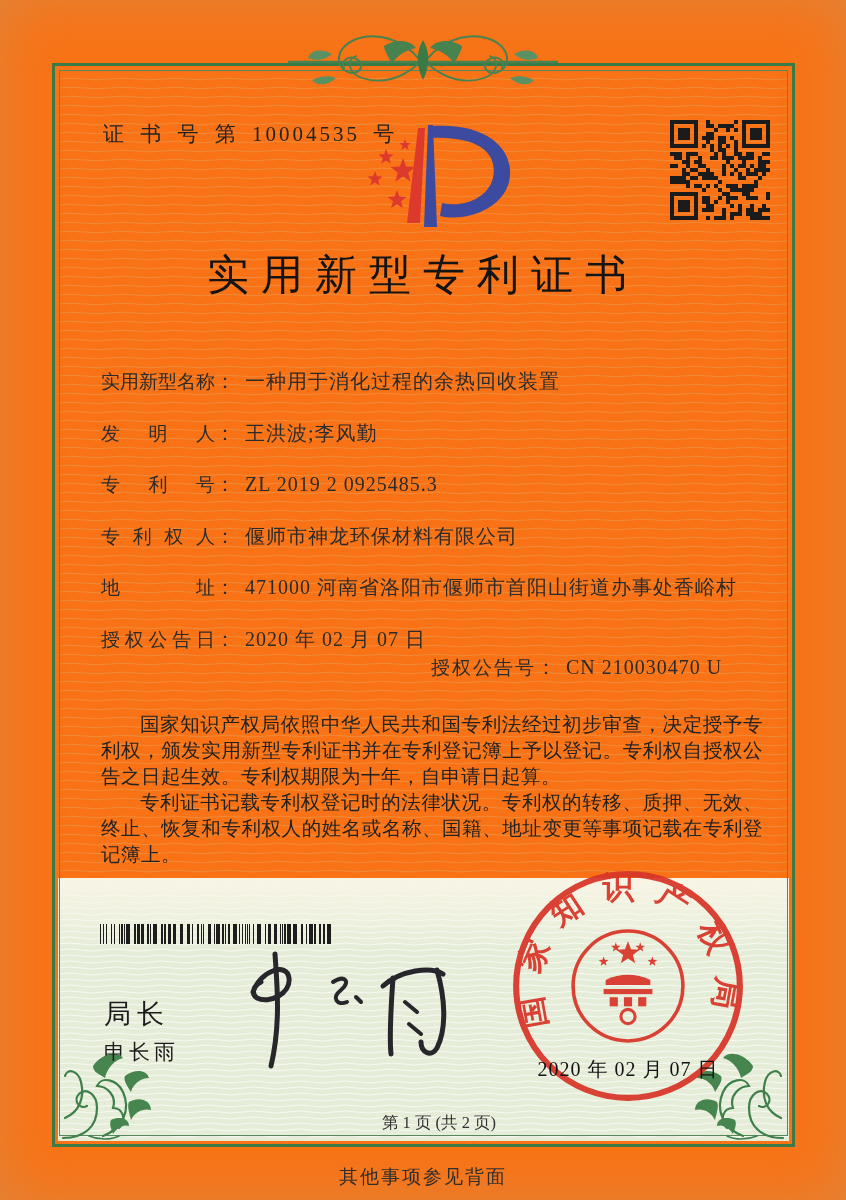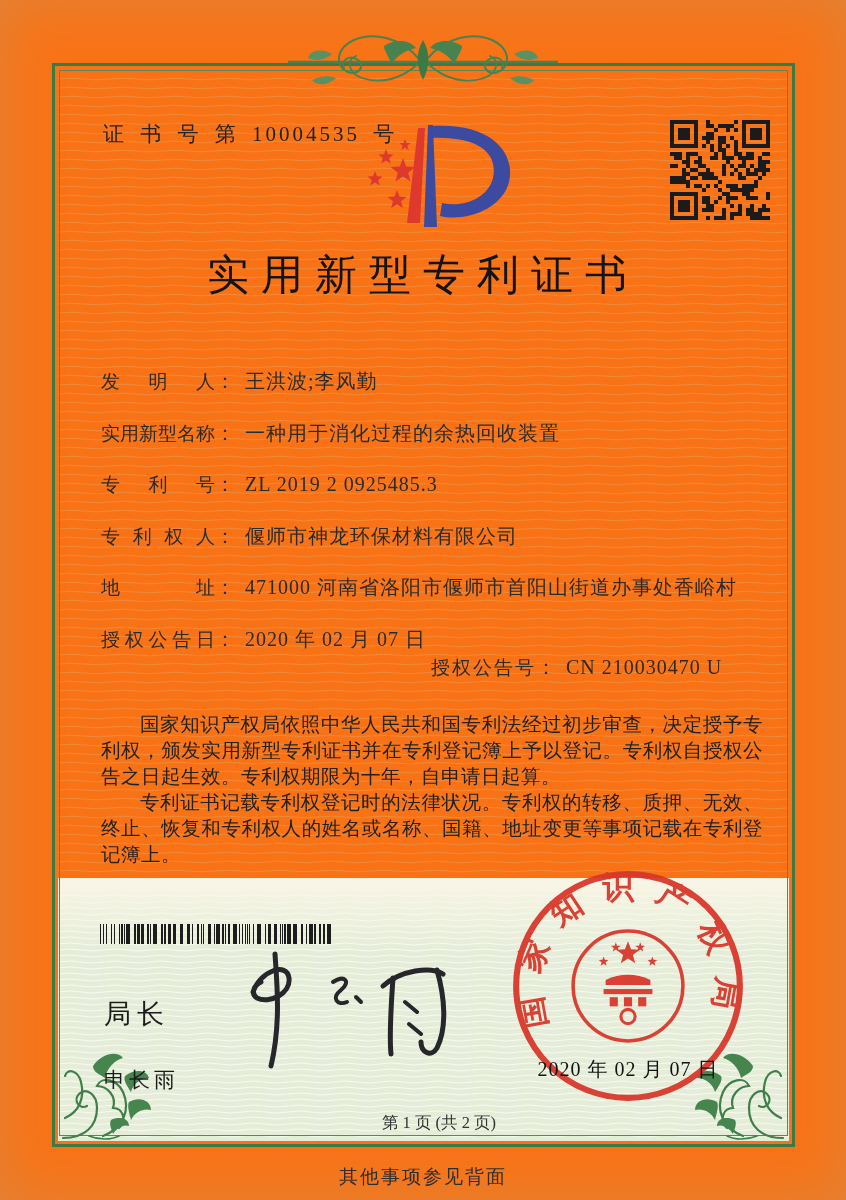--- a/index.html
+++ b/index.html
@@ -25,21 +25,21 @@
   .flabel{display:inline-block;width:114px;text-align:justify;text-align-last:justify;
     font-size:19px;vertical-align:baseline;}
   .colon{margin-right:10px;}
   .fvalue{letter-spacing:1px;}
   .pair2{position:absolute;left:330px;top:0;margin-top:28px;}
   .pair2 .flabel2{font-size:19px;letter-spacing:2px;}
   .paras{left:101px;top:712px;width:662px;font-size:19.5px;line-height:26px;
     text-align:justify;color:#222;}
   .paras p{margin:0;text-indent:2em;letter-spacing:.5px;}
   .director-title{left:104px;top:996px;font-size:27px;letter-spacing:6px;color:#1c1c1c;text-align:center;}
-  .director-name{left:104px;top:1038px;font-size:21px;letter-spacing:4px;color:#1c1c1c;margin-top:28px;}
+  .director-name{left:104px;top:1038px;font-size:21px;letter-spacing:4px;color:#1c1c1c;}
   .seal-date{left:508px;top:1056px;width:240px;text-align:center;font-size:20px;
     letter-spacing:1px;color:#121212;z-index:6;}
   .page-info{left:0;top:1112px;width:846px;text-align:center;font-size:16.5px;color:#333;padding-left:16px;}
   .back-note{left:0;top:1164px;width:846px;text-align:center;font-size:19px;
     letter-spacing:2px;color:#2e2e2e;}
   .z2{z-index:2;} .z3{z-index:3;} .z4{z-index:4;}
   svg{display:block;}
 </style>
 </head>
 <body>
@@ -573,24 +573,24 @@
       <rect x="84" y="96" width="4" height="4" fill="#1b1b1b"></rect>
       <rect x="88" y="96" width="4" height="4" fill="#1b1b1b"></rect>
       <rect x="92" y="96" width="4" height="4" fill="#1b1b1b"></rect>
       <rect x="96" y="96" width="4" height="4" fill="#1b1b1b"></rect>
     </svg>
 
   <div class="abs title z3">实用新型专利证书</div>
 
   <div class="abs fields z3">
     <div class="field-row">
-      <span class="flabel">发明人</span><span class="colon">：</span><span class="fvalue">王洪波;李风勤</span>
+      <span class="flabel">实用新型名称</span><span class="colon">：</span><span class="fvalue">一种用于消化过程的余热回收装置</span>
     </div>
     <div class="field-row">
-      <span class="flabel">实用新型名称</span><span class="colon">：</span><span class="fvalue">一种用于消化过程的余热回收装置</span>
+      <span class="flabel">发明人</span><span class="colon">：</span><span class="fvalue">王洪波;李风勤</span>
     </div>
     <div class="field-row">
       <span class="flabel">专利号</span><span class="colon">：</span><span class="fvalue">ZL 2019 2 0925485.3</span>
     </div>
     <div class="field-row">
       <span class="flabel">专利权人</span><span class="colon">：</span><span class="fvalue">偃师市神龙环保材料有限公司</span>
     </div>
     <div class="field-row">
       <span class="flabel">地址</span><span class="colon">：</span><span class="fvalue">471000 河南省洛阳市偃师市首阳山街道办事处香峪村</span>
     </div>

